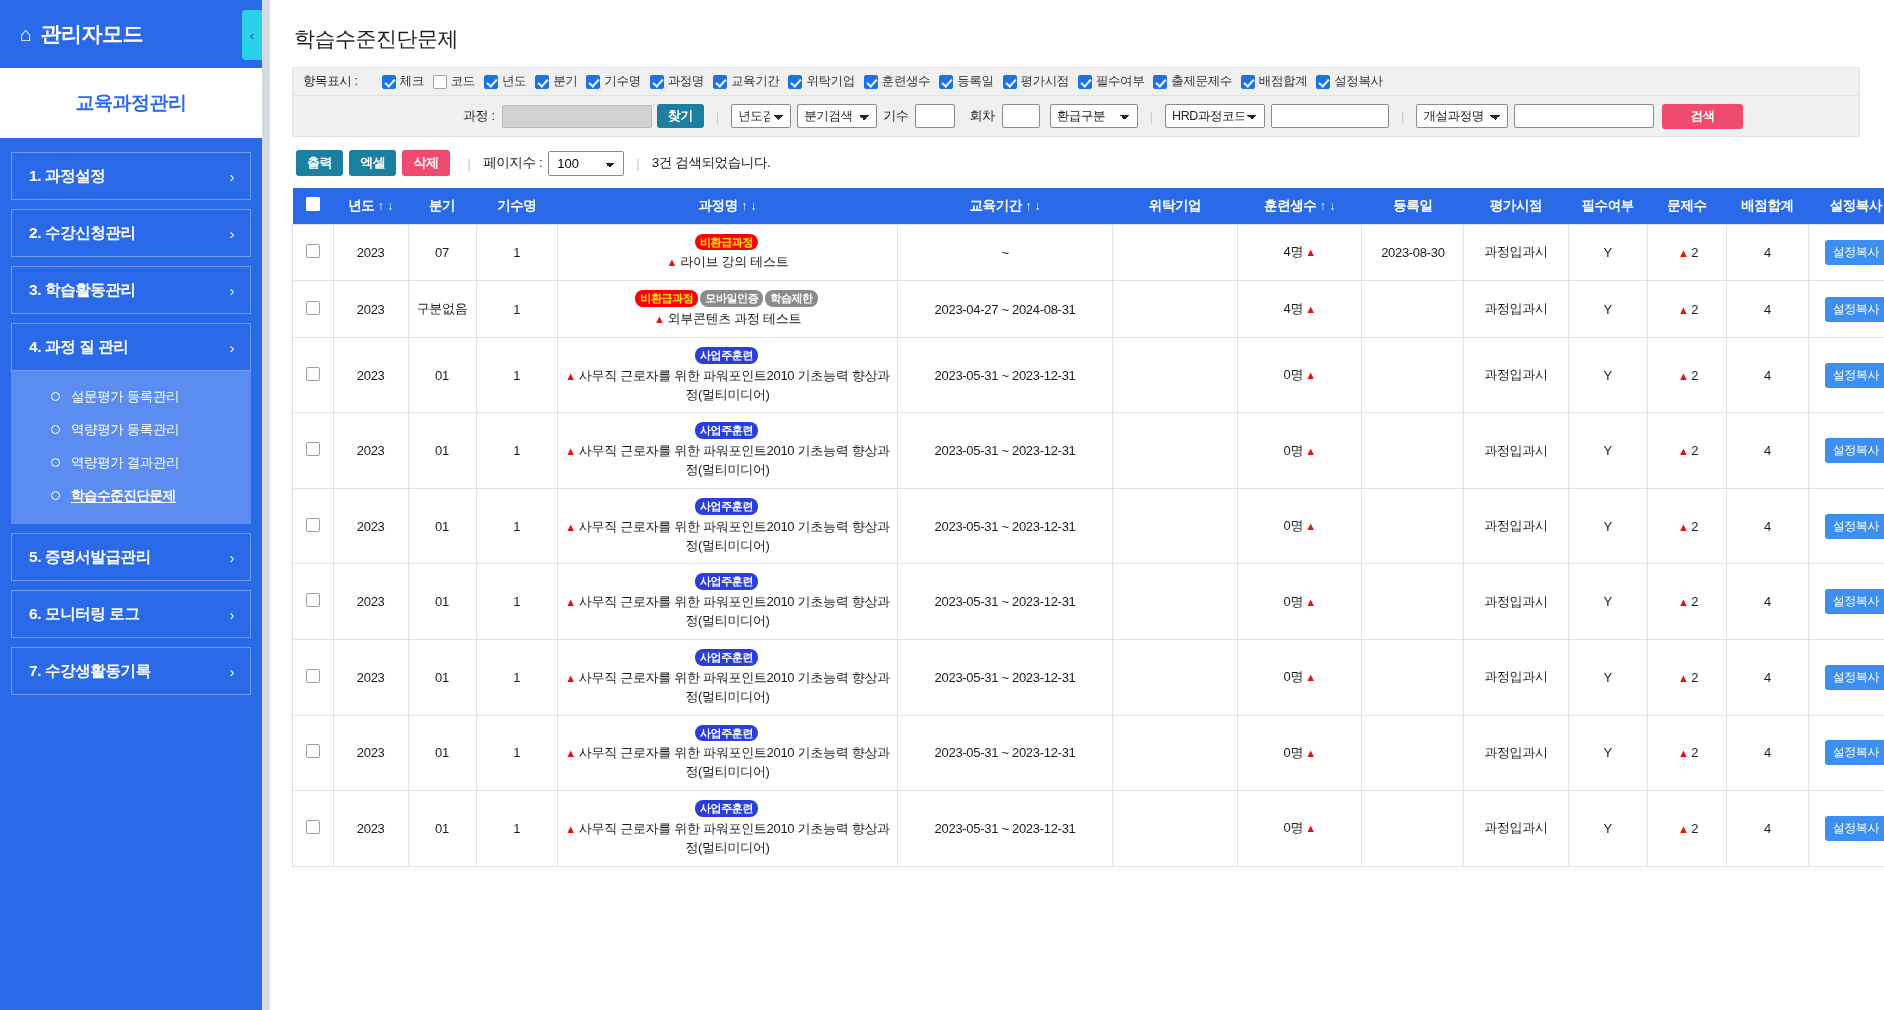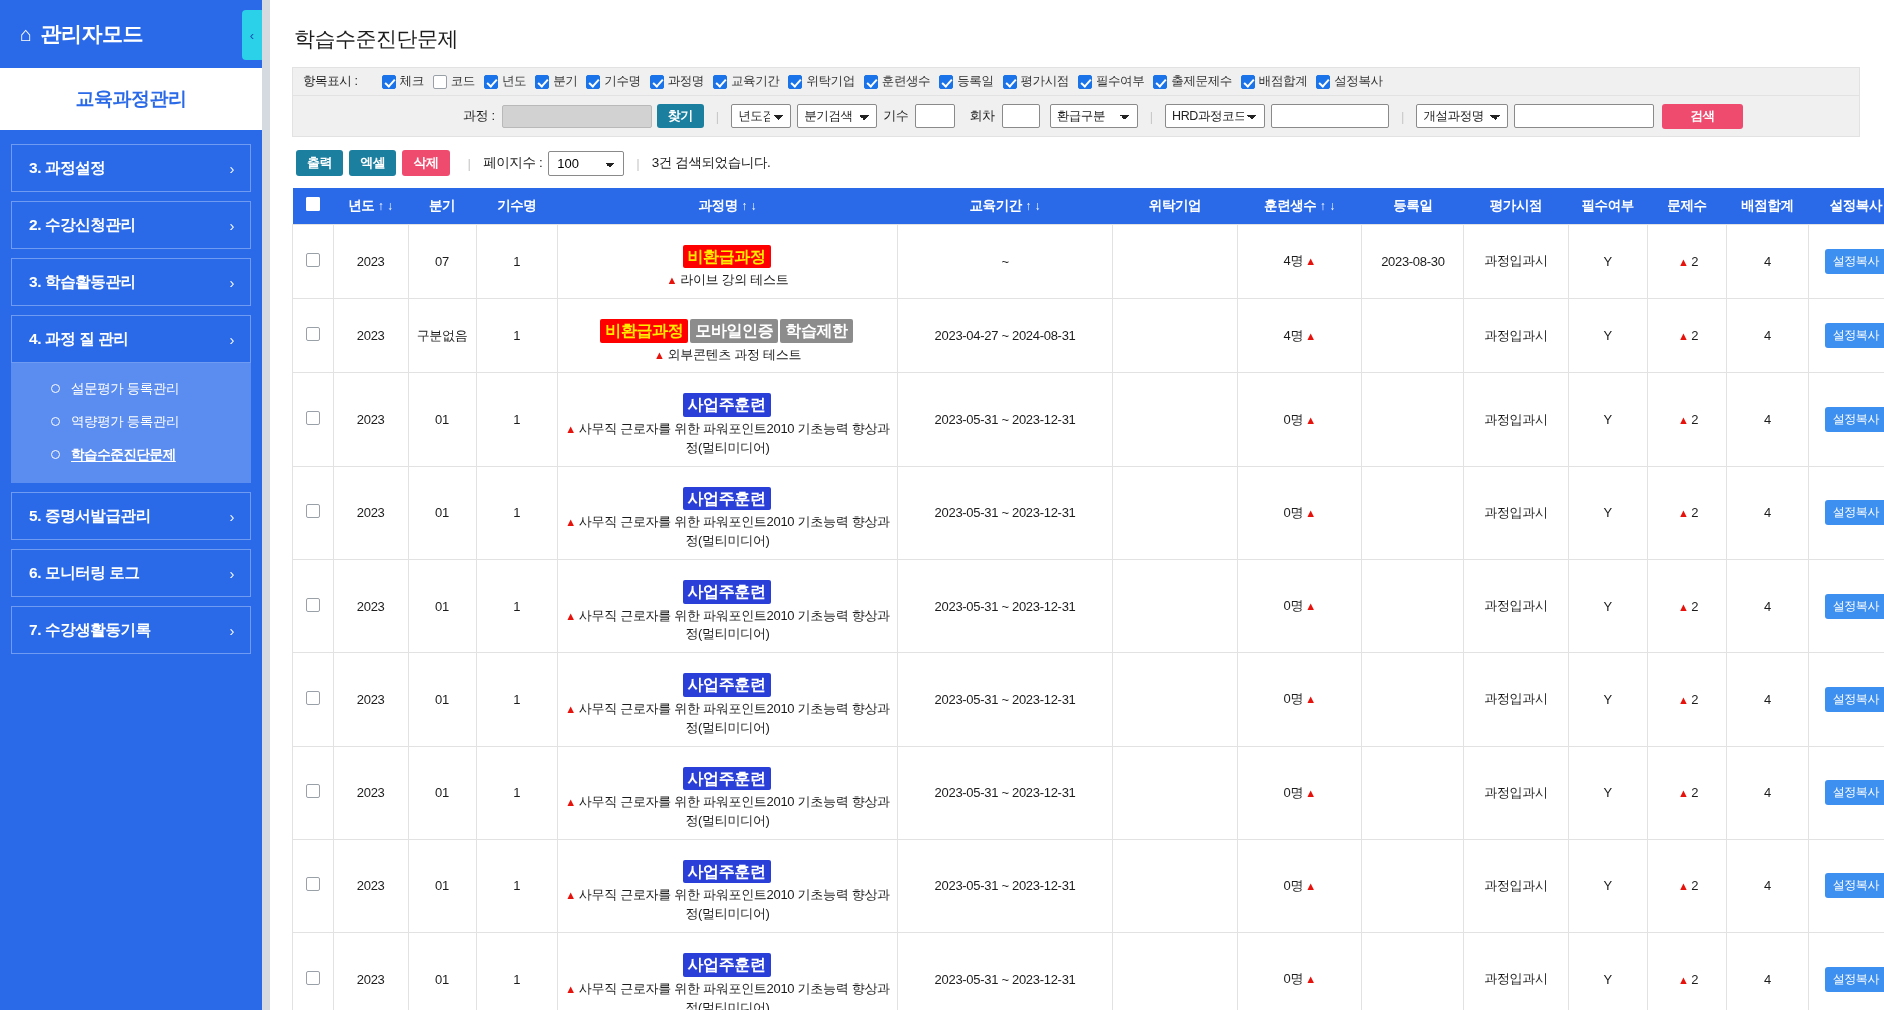--- a/index.html
+++ b/index.html
@@ -29,21 +29,21 @@
   .collapse-tab {
     position: absolute; right: 0; top: 10px;
     width: 20px; height: 50px;
     background: #2ad1e8;
     border-radius: 4px 0 0 4px;
     color: #1b4fb5; font-size: 13px;
     display: flex; align-items: center; justify-content: center;
     cursor: pointer;
   }
   .sb-title-band {
-    background: #ffffff; height: 62px;
+    background: #ffffff; height: 70px;
     display: flex; align-items: center; justify-content: center;
     color: #2a6ae8; font-size: 19px; font-weight: bold;
     letter-spacing: -0.5px;
   }
   .sb-menu { padding: 14px 11px 0 11px; flex: 1; overflow: hidden; }
   .sb-group { margin-bottom: 9px; }
   .sb-item {
     border: 1px solid #6f9cf2;
     height: 48px;
     display: flex; align-items: center; justify-content: space-between;
@@ -186,22 +186,22 @@
     padding: 0 2px;
   }
   .sort { font-weight: normal; font-size: 12px; letter-spacing: 0; }
   table.grid tbody td {
     border: 1px solid #e2e2e2;
     font-size: 13px; color: #1c1c1c; text-align: center;
     padding: 8px 6px; letter-spacing: -0.3px; vertical-align: middle;
   }
   td.course { text-align: left; padding-left: 11px; line-height: 1.45; }
   .badge {
-    display: inline-block; font-size: 16px; font-weight: bold;
-    padding: 1px 5px; margin: 12px 2px 3px 0; border-radius: 2px;
+    display: inline-block; font-size: 11px; font-weight: bold;
+    padding: 1px 5px; margin: 0 2px 3px 0; border-radius: 8px;
     letter-spacing: -0.4px; line-height: 1.35;
   }
   .badge.red { background: #ff0000; color: #ffeb00; }
   .badge.gray { background: #8c8c8c; color: #ffffff; }
   .badge.blue { background: #2a3fd8; color: #ffffff; }
   .tri { color: #e8120c; font-size: 11px; margin-right: 3px; }
   .course-name { color: #1c1c1c; }
   .num-red { color: #e8120c; font-size: 11px; margin-left: 2px; }
   .cell-right { text-align: right; padding-right: 12px; }
   .copy-btn {
@@ -232,21 +232,21 @@
       <span>‹</span>
     </div>
 
     <div class="sb-title-band">
       <span>교육과정관리</span>
     </div>
 
     <nav class="sb-menu" id="sb-menu">
         <div class="sb-group">
           <div class="sb-item">
-            <span>3. 과정설정</span>
+            <span>1. 과정설정</span>
             <span class="chev">›</span>
           </div>
         </div>
         <div class="sb-group">
           <div class="sb-item">
             <span>2. 수강신청관리</span>
             <span class="chev">›</span>
           </div>
         </div>
         <div class="sb-group">
@@ -261,20 +261,24 @@
             <span class="chev">›</span>
           </div>
           <div class="sb-sub">
             <div class="sb-sub-item">
               <span class="bullet"></span>
               <span class="lbl">설문평가 등록관리</span>
             </div>
             <div class="sb-sub-item">
               <span class="bullet"></span>
               <span class="lbl">역량평가 등록관리</span>
+            </div>
+            <div class="sb-sub-item">
+              <span class="bullet"></span>
+              <span class="lbl">역량평가 결과관리</span>
             </div>
             <div class="sb-sub-item active">
               <span class="bullet"></span>
               <span class="lbl">학습수준진단문제</span>
             </div>
           </div>
         </div>
         <div class="sb-group">
           <div class="sb-item">
             <span>5. 증명서발급관리</span>

